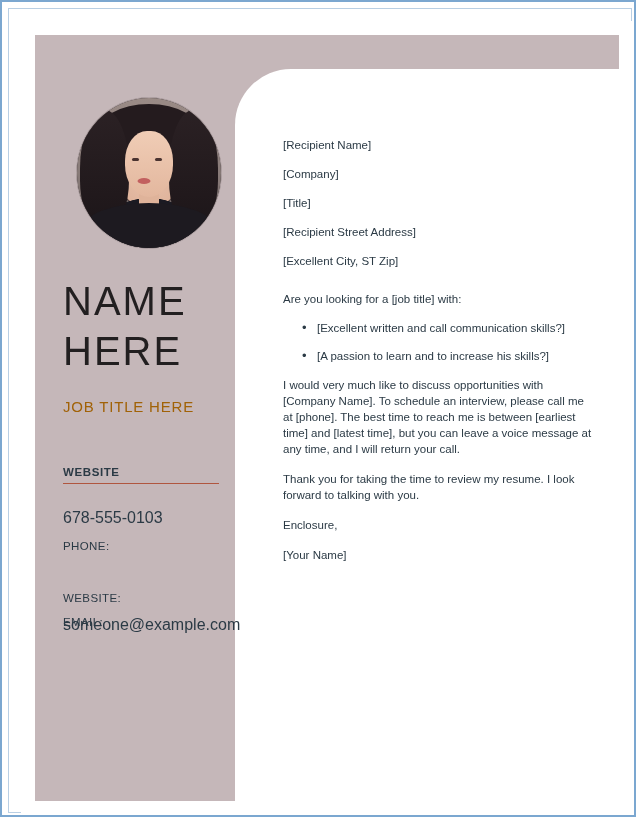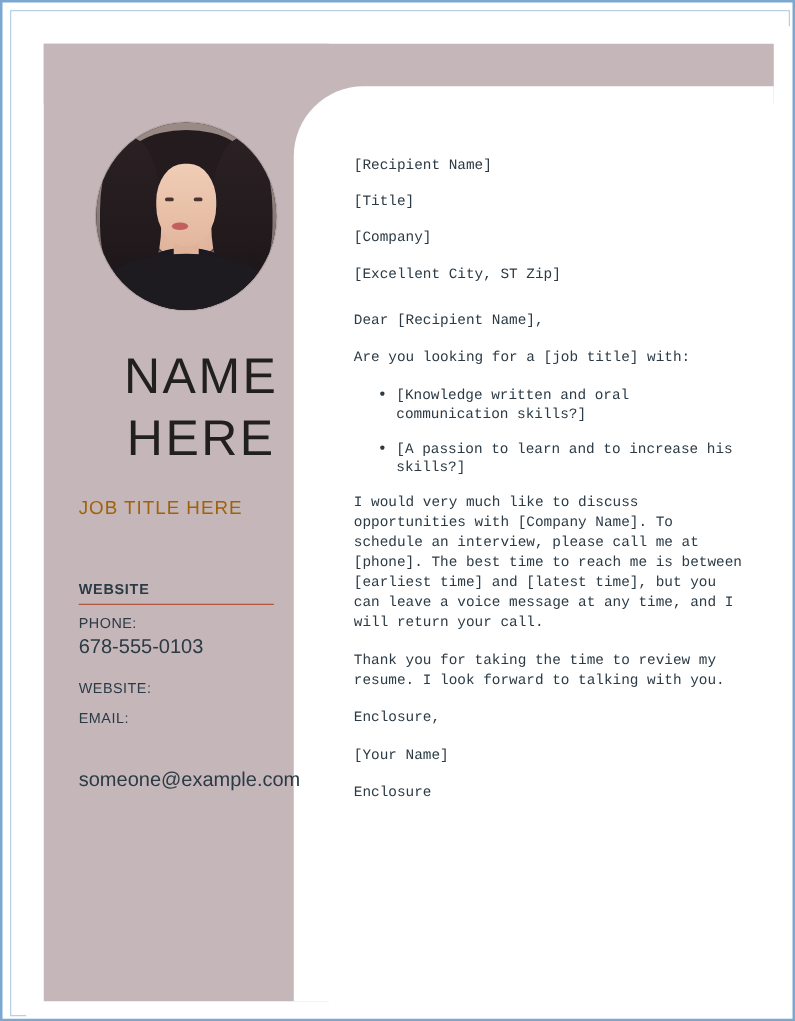--- a/index.html
+++ b/index.html
@@ -143,21 +143,20 @@
     position: absolute;
     left: 42px; top: 255px;
     width: 196px;
   }
   .name-line {
     font-size: 40px;
     line-height: 50px;
     letter-spacing: 2px;
     color: #221f20;
     font-weight: 400;
-    text-align: center;
   }
   .job-title {
     position: absolute;
     left: 42px; top: 377px;
     font-size: 15px;
     letter-spacing: 0.8px;
     color: #a16207;
   }
 
   
@@ -174,41 +173,41 @@
     left: 42px; top: 462px;
     width: 156px;
     height: 1px;
     background: #b0563f;
   }
   .contact-label {
     position: absolute;
     font-size: 11.5px;
     letter-spacing: 0.4px;
     color: #2b3a45;
+    margin-top: 47px;
   }
   .contact-value {
     position: absolute;
     font-size: 16px;
     color: #2b3a45;
   }
   .lbl-phone   { left: 42px; top: 472px; }
   .val-phone   { left: 42px; top: 488px; }
   .lbl-website { left: 42px; top: 524px; }
   .lbl-email   { left: 42px; top: 548px; }
   .val-email   { left: 42px; top: 595px; }
 
   
   .letter {
     position: absolute;
-    left: 262px; top: 104px;
+    left: 262px; top: 117px;
     width: 312px;
     color: #2b3a45;
     font-size: 11.5px;
     line-height: 16px;
-    font-family: Liberation Mono, monospace;
   }
   .letter p { margin: 0 0 14px 0; }
   .addr-line { margin: 0; line-height: 15px; }
   .addr-block { margin-bottom: 22px; }
   .bullets {
     margin: 0 0 12px 0;
     padding-left: 34px;
     list-style: none;
   }
   .bullets li {
@@ -265,36 +264,35 @@
       <div class="contact-value val-phone">678-555-0103</div>
 
       <div class="contact-label lbl-website">WEBSITE:</div>
 
       <div class="contact-label lbl-email">EMAIL:</div>
       <div class="contact-value val-email">someone@example.com</div>
 
       <div class="letter">
         <div class="addr-block">
           <p class="addr-line">[Recipient Name]</p>
+          <p class="addr-line">[Company]</p>
           <p class="addr-line">[Title]</p>
-          <p class="addr-line">[Company]</p>
+          <p class="addr-line">[Recipient Street Address]</p>
           <p class="addr-line">[Excellent City, ST Zip]</p>
         </div>
 
-        <p>Dear [Recipient Name],</p>
         <p>Are you looking for a [job title] with:</p>
 
         <ul class="bullets">
-          <li>[Knowledge written and oral communication skills?]</li>
+          <li>[Excellent written and call communication skills?]</li>
           <li>[A passion to learn and to increase his skills?]</li>
         </ul>
 
         <p>I would very much like to discuss opportunities with [Company Name]. To schedule an interview, please call me at [phone]. The best time to reach me is between [earliest time] and [latest time], but you can leave a voice message at any time, and I will return your call.</p>
         <p class="gap-lg">Thank you for taking the time to review my resume. I look forward to talking with you.</p>
 
         <p class="gap-xl">Enclosure,</p>
         <p class="gap-xl">[Your Name]</p>
-        <p>Enclosure</p>
       </div>
 
     </div>
   </div>
 </div>
 
 </body></html>

